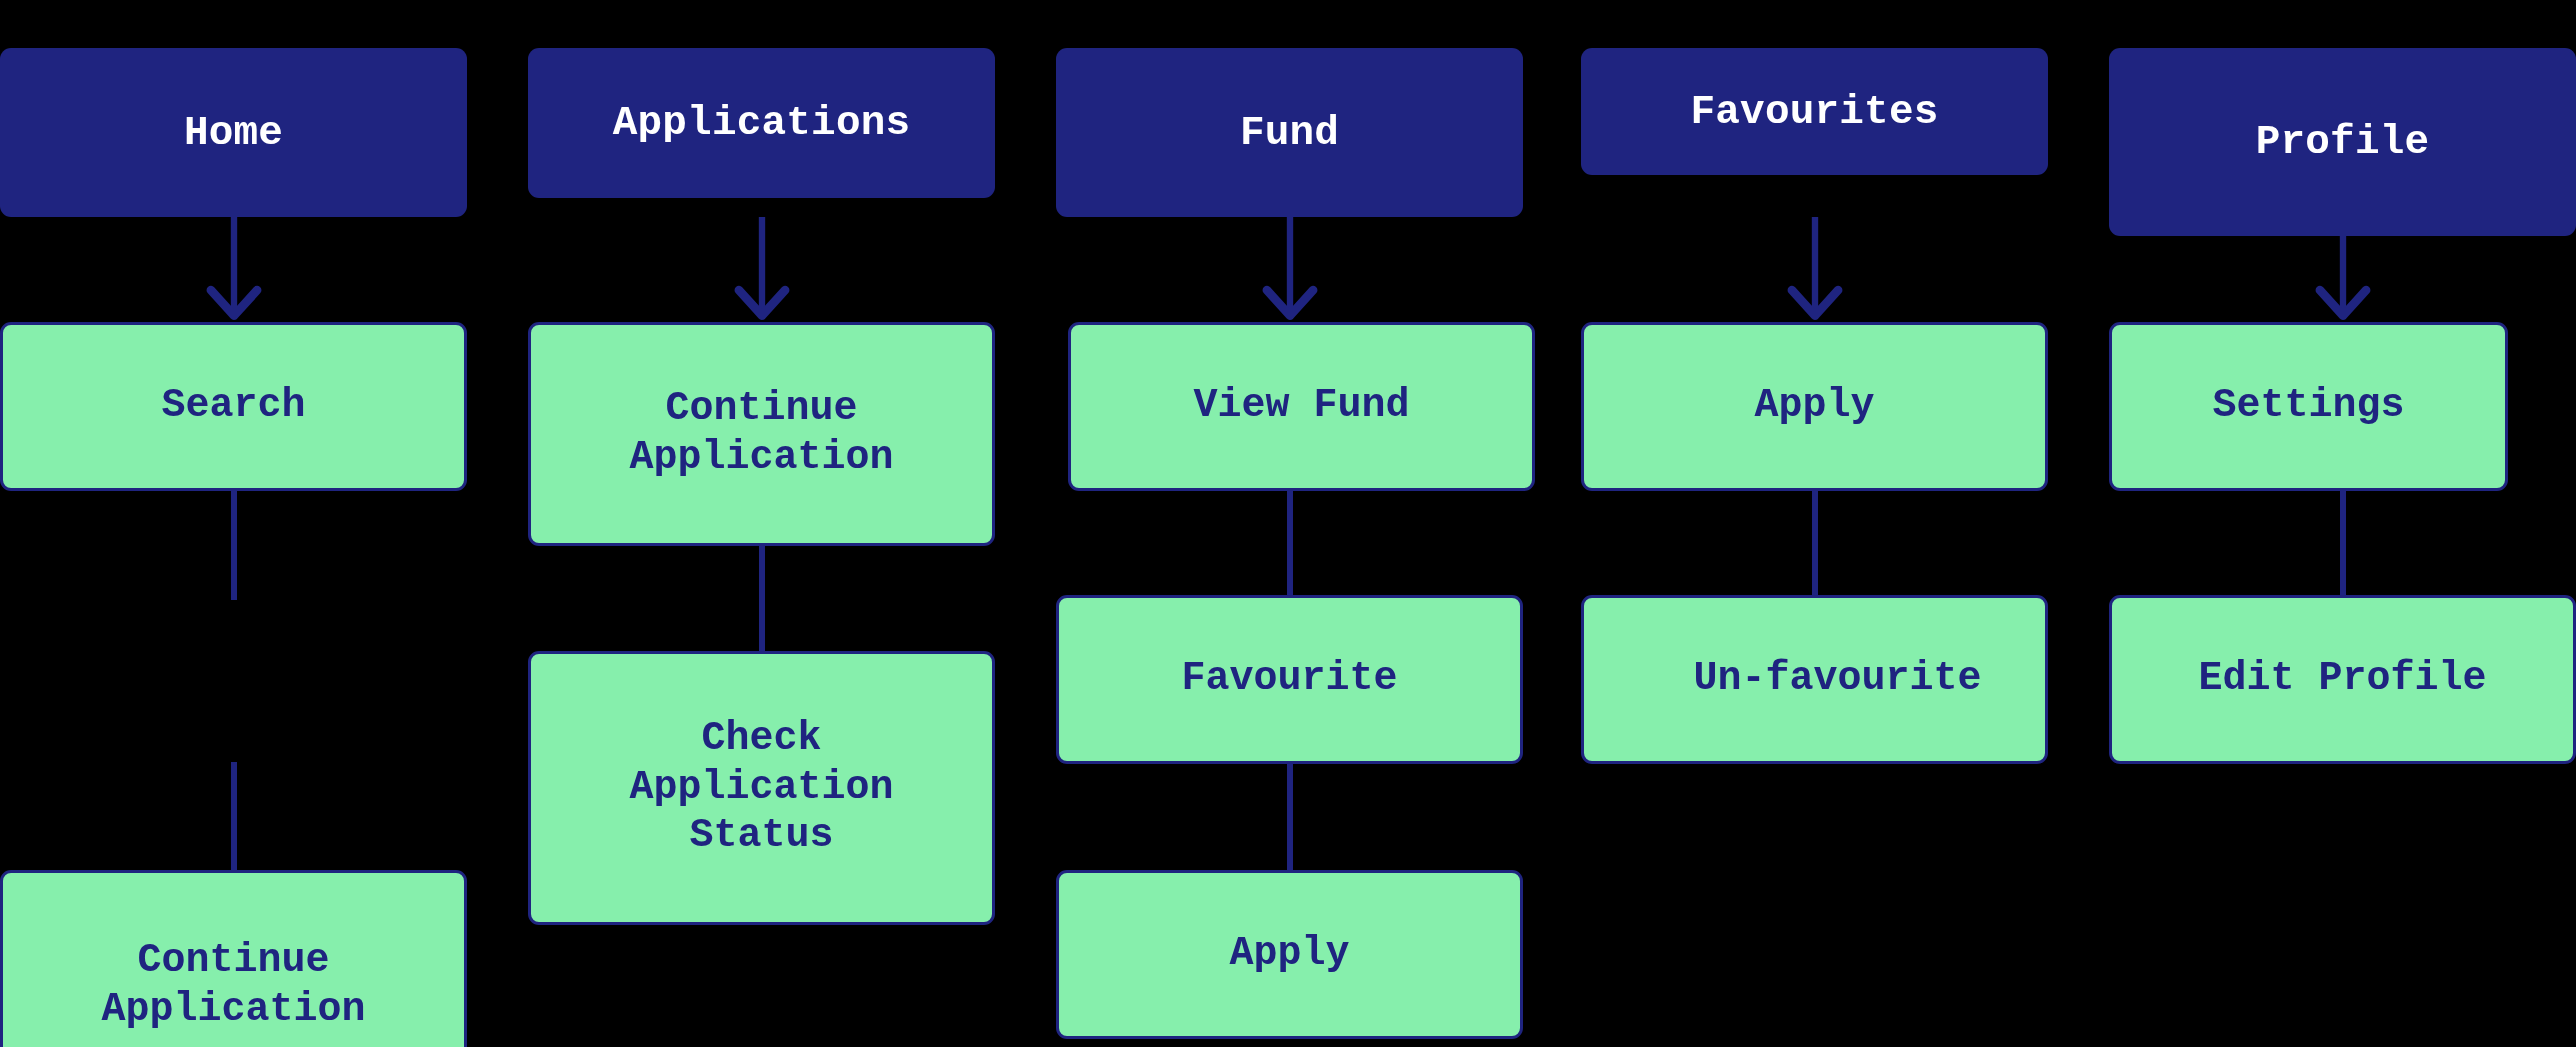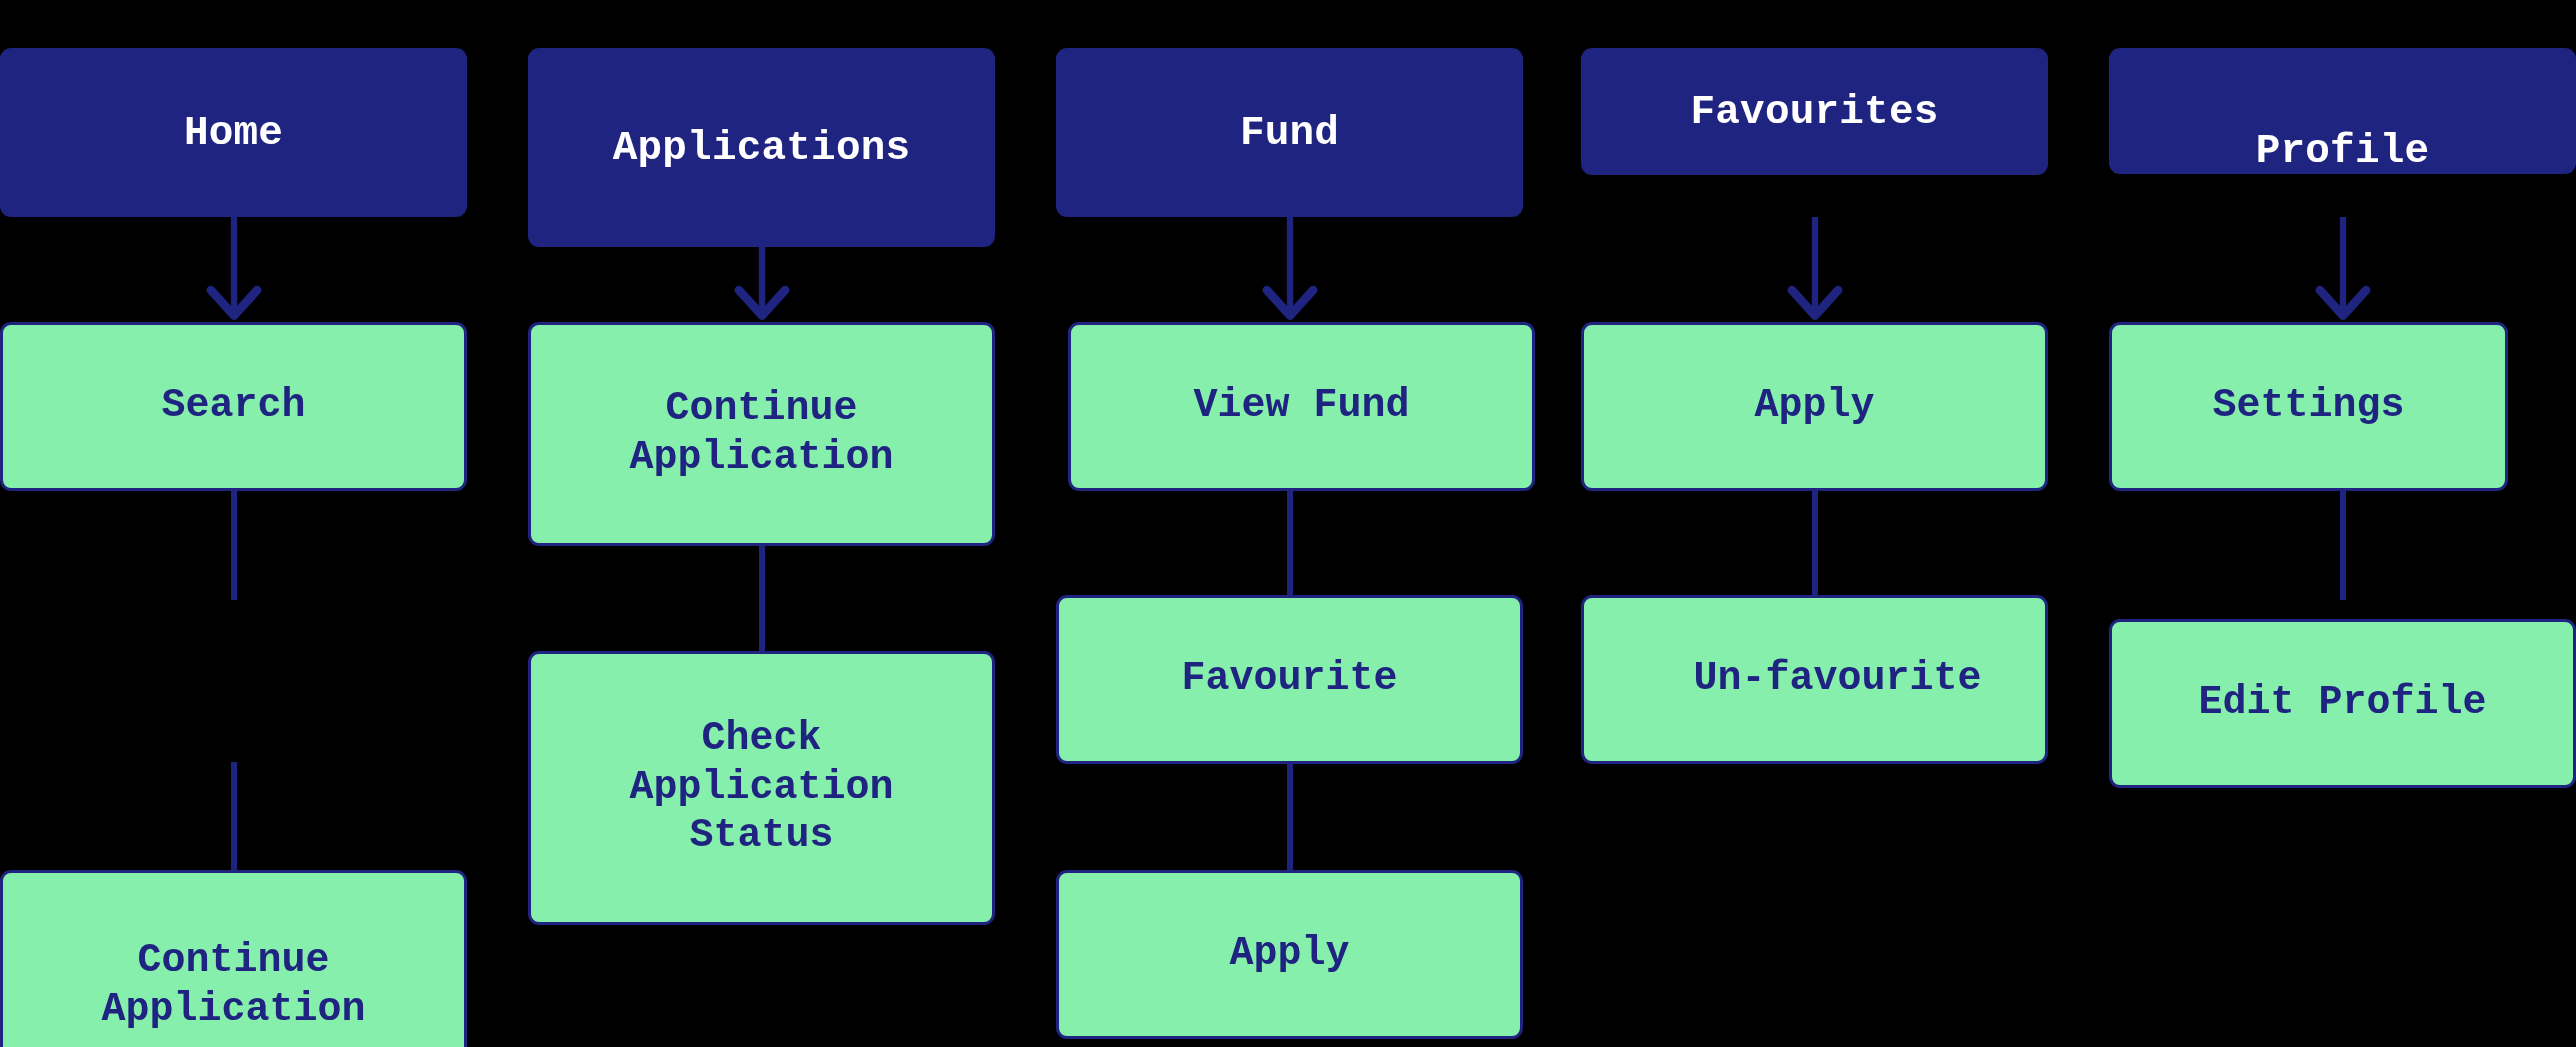--- a/index.html
+++ b/index.html
@@ -88,21 +88,21 @@
     </div>
 
 
     <div class="node node-leaf" style="left:0px; top:822px; width:467px; height:231px;">
       <span class="node-label">Continue
 Application</span>
     </div>
   </div>
 
   <div class="column" style="left:528px; width:467px;">
-    <div class="node node-header" style="left:0px; top:0px; width:467px; height:199px;">
+    <div class="node node-header" style="left:0px; top:0px; width:467px; height:150px;">
       <span class="node-label">Applications</span>
     </div>
 
     <svg class="arrow" style="left:202px; top:169px;" width="64" height="105" viewBox="0 0 80 132">
       <path d="M40 0 L40 120" stroke="#1F2480" stroke-width="8" fill="none"></path>
       <path d="M11 92 L40 124 L69 92" stroke="#1F2480" stroke-width="11" fill="none" stroke-linecap="round" stroke-linejoin="round"></path>
     </svg>
 
     <div class="connector" style="left:231px; top:497px; height:111px;"></div>
 
@@ -159,34 +159,34 @@
     <div class="node node-leaf" style="left:0px; top:274px; width:467px; height:169px;">
       <span class="node-label">Apply</span>
     </div>
 
     <div class="node node-leaf" style="left:0px; top:547px; width:467px; height:169px;padding-left:46px;">
       <span class="node-label">Un-favourite</span>
     </div>
   </div>
 
   <div class="column" style="left:2109px; width:467px;">
-    <div class="node node-header" style="left:0px; top:0px; width:467px; height:126px;align-items:flex-end;">
+    <div class="node node-header" style="left:0px; top:0px; width:467px; height:188px;">
       <span class="node-label">Profile</span>
     </div>
 
     <svg class="arrow" style="left:202px; top:169px;" width="64" height="105" viewBox="0 0 80 132">
       <path d="M40 0 L40 120" stroke="#1F2480" stroke-width="8" fill="none"></path>
       <path d="M11 92 L40 124 L69 92" stroke="#1F2480" stroke-width="11" fill="none" stroke-linecap="round" stroke-linejoin="round"></path>
     </svg>
 
     <div class="connector" style="left:231px; top:441px; height:111px;"></div>
 
     <div class="node node-leaf" style="left:0px; top:274px; width:399px; height:169px;">
       <span class="node-label">Settings</span>
     </div>
 
-    <div class="node node-leaf" style="left:0px; top:571px; width:467px; height:169px;">
+    <div class="node node-leaf" style="left:0px; top:547px; width:467px; height:169px;">
       <span class="node-label">Edit Profile</span>
     </div>
   </div>
 
 </div>
 
 
 </body></html>

